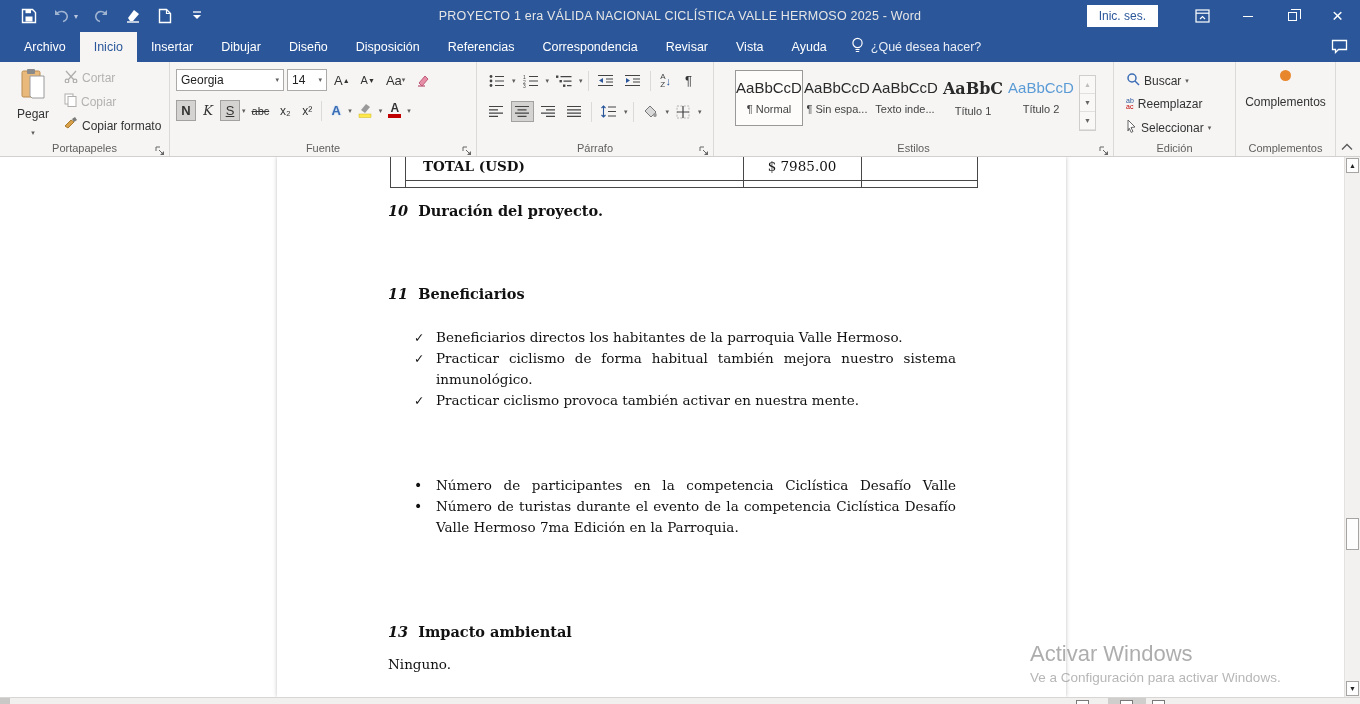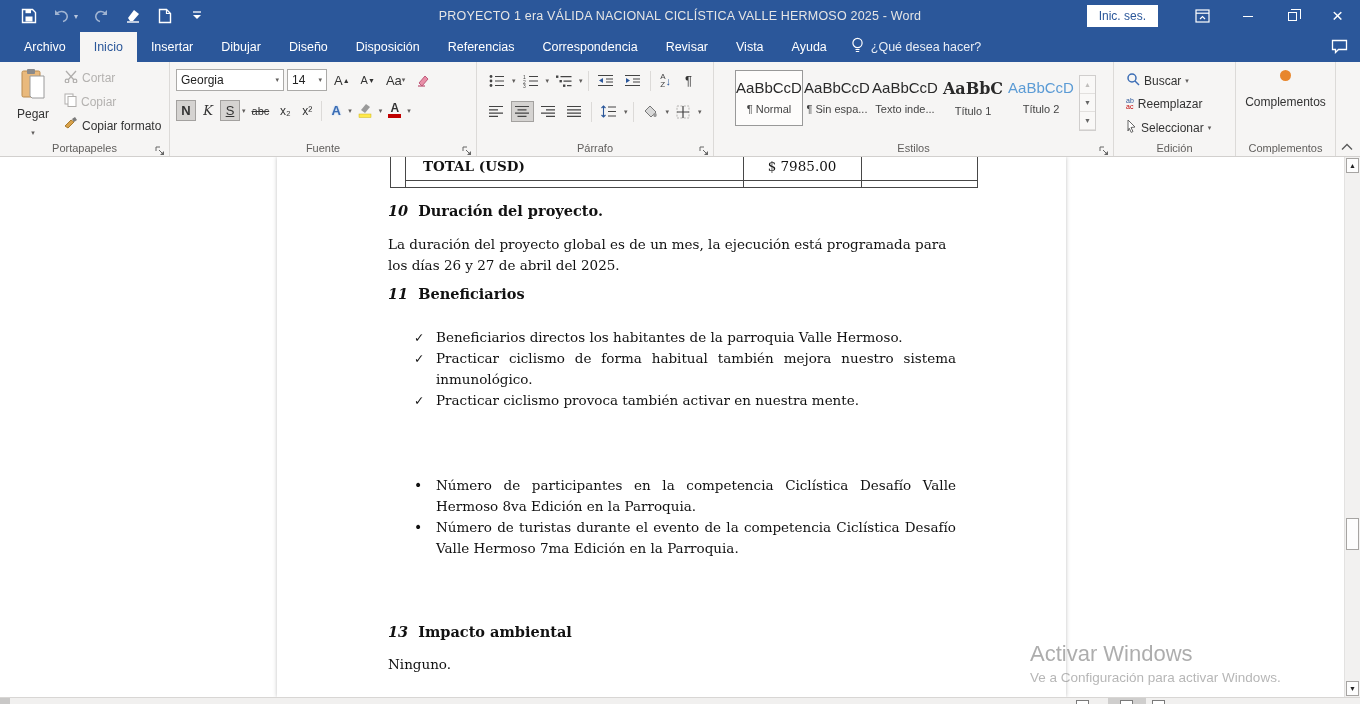--- a/index.html
+++ b/index.html
@@ -527,24 +527,20 @@
         <div class="bl" style="left:700px;top:0;width:1px;height:31px"></div>
         <div class="bl" style="left:128px;top:23px;width:573px;height:1px"></div>
         <div class="bl" style="left:113px;top:30px;width:588px;height:1px"></div>
         <div class="tcell" style="left:146px;font-weight:bold">TOTAL (USD)</div>
         <div class="tcell" style="left:466px;width:118px;text-align:center">$ 7985.00</div>
       </div>
 
       <div class="dhead" style="top:45px">
         <span class="hn">10</span><span>Duración del proyecto.</span>
       </div>
-      <div class="dpar" style="top:77px">
-        <div class="ln">La duración del proyecto global es de un mes, la ejecución está programada para</div>
-        <div class="ln">los días 26 y 27 de abril del 2025.</div>
-      </div>
 
       <div class="dhead" style="top:128px">
         <span class="hn">11</span><span>Beneficiarios</span>
       </div>
       <div class="dlist" style="top:170px">
         <div class="li">
           <span class="mk">✓</span>
           <div class="lt">
               <div class="ln">Beneficiarios directos los habitantes de la parroquia Valle Hermoso.</div>
             </div>
@@ -562,21 +558,20 @@
               <div class="ln">Practicar ciclismo provoca también activar en nuestra mente.</div>
             </div>
         </div>
       </div>
 
       <div class="dlist" style="top:318px">
         <div class="li">
           <span class="mk dot">•</span>
           <div class="lt">
             <div class="ln j">Número de participantes en la competencia Ciclística Desafío Valle</div>
-            <div class="ln">Hermoso 8va Edición en la Parroquia.</div>
           </div>
         </div>
         <div class="li">
           <span class="mk dot">•</span>
           <div class="lt">
             <div class="ln j">Número de turistas durante el evento de la competencia Ciclística Desafío</div>
             <div class="ln">Valle Hermoso 7ma Edición en la Parroquia.</div>
           </div>
         </div>
       </div>

